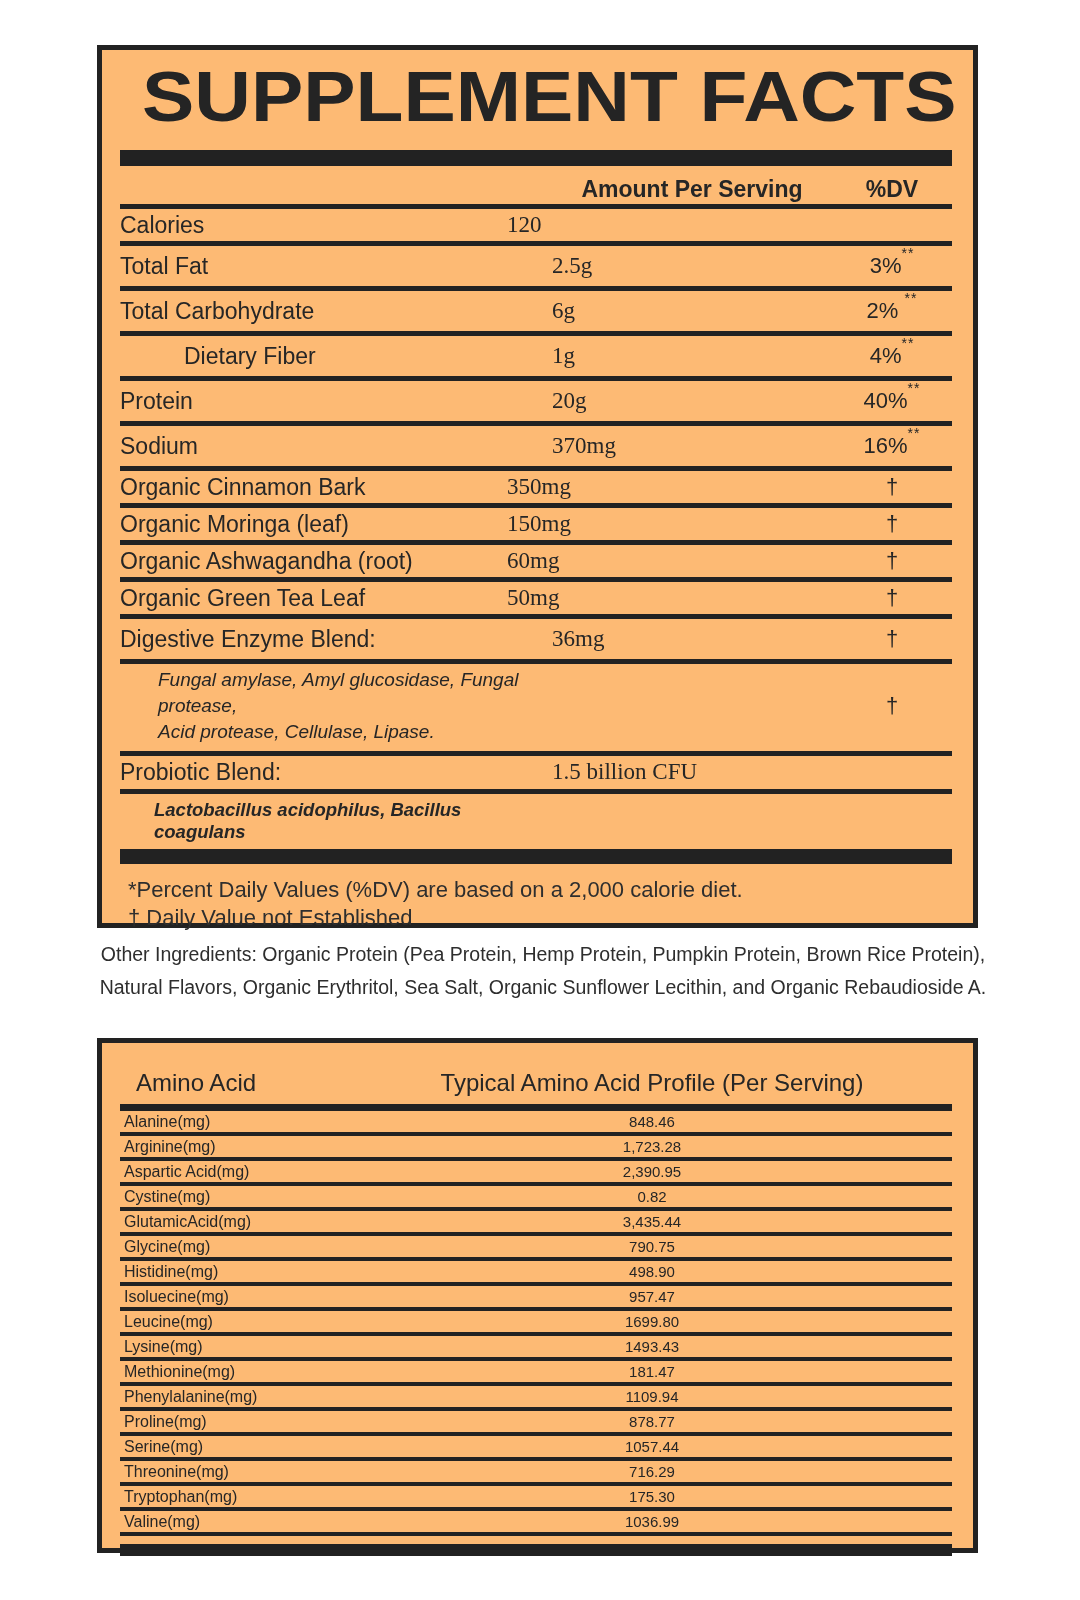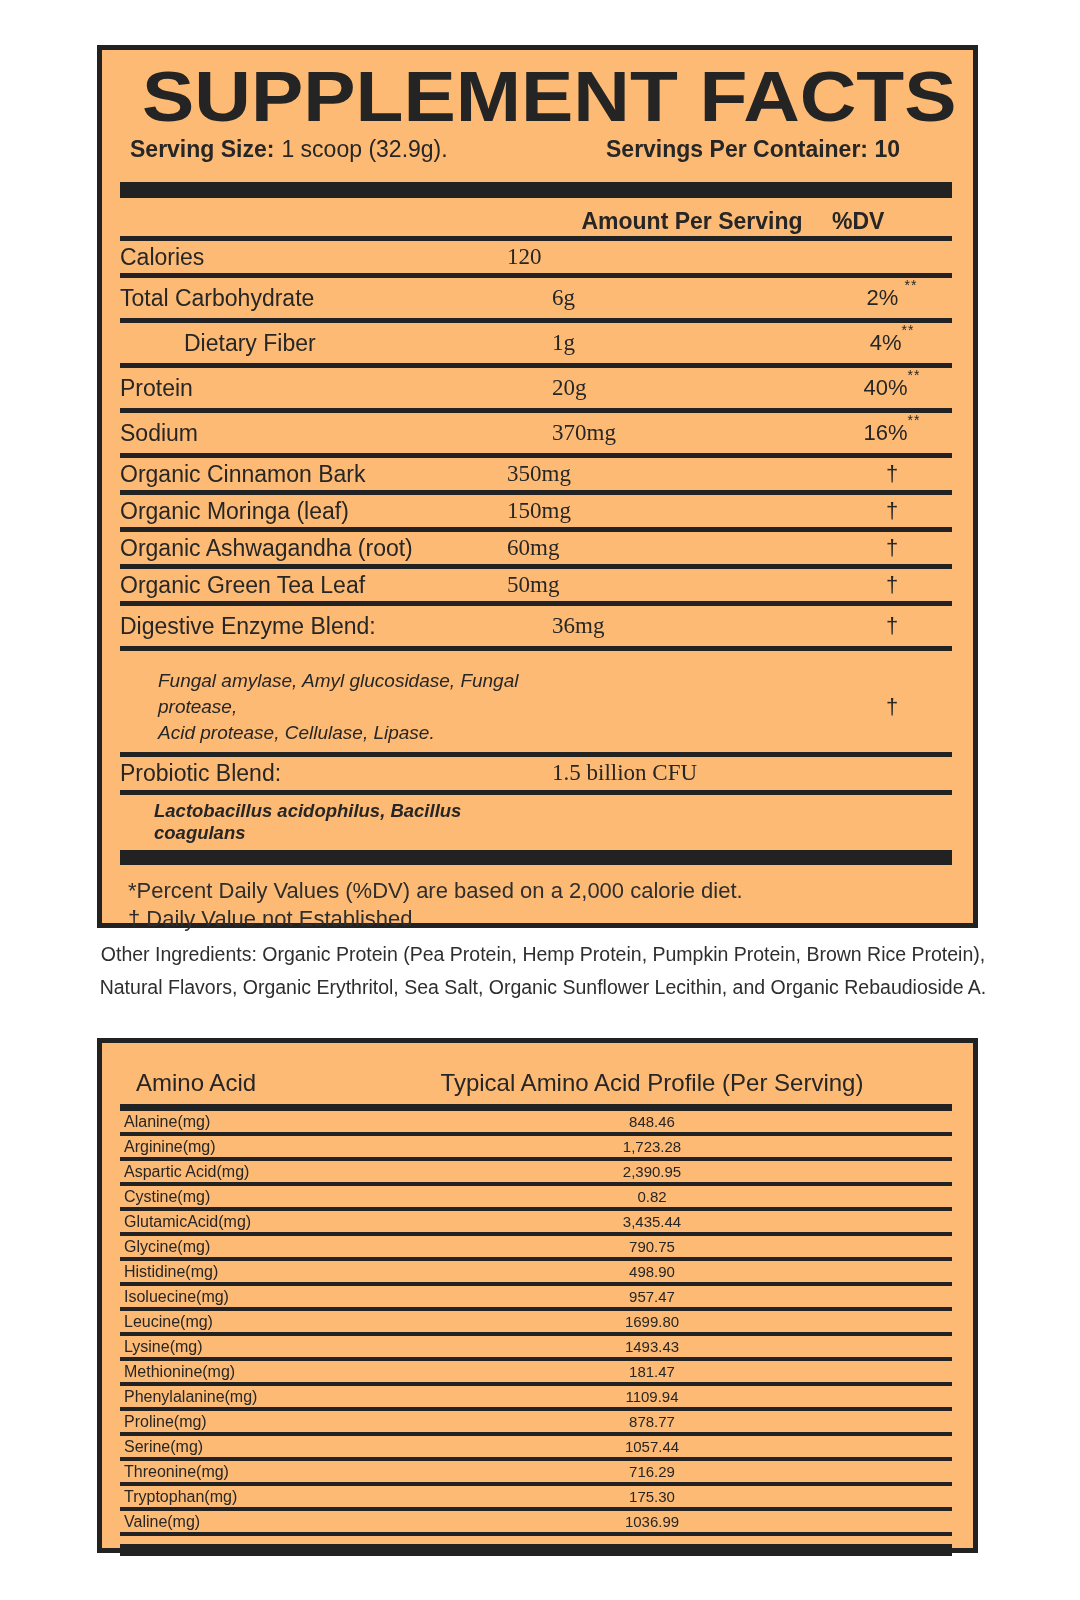--- a/index.html
+++ b/index.html
@@ -15,32 +15,32 @@
 
   .serving-row { display:flex; justify-content:space-between; margin:2px 0 0 10px; font-size:23px; line-height:30px; }
   .serving-size b { font-weight:700; }
   .serving-size span { margin-left:7px; }
   .servings-count { font-weight:600; padding-right:52px; }
 
   .thick-bar { height:16px; background:#222222; margin-top:18px; }
 
   .hdr-row { display:grid; grid-template-columns:1fr 280px 120px; align-items:end; padding-top:8px; height:43px; border-bottom:5px solid #222222; font-size:23px; font-weight:600; line-height:30px; }
   .hdr-amount { text-align:center; }
-  .hdr-dv { text-align:left; }
+  .hdr-dv { text-align:center; }
 
   .f-row { display:grid; grid-template-columns:1fr 280px 120px; align-items:center; border-bottom:5px solid #222222; }
   .f-row .name { font-size:23px; }
   .f-row .amount { text-align:left; font-size:23px;font-family:Liberation Serif, serif; }
   .f-row .dv { text-align:center; font-size:22px; }
   .f-row .dv sup { font-size:14px; position:relative; top:-7px; letter-spacing:1px; }
   .f-row.tall { padding:5px 0; min-height:45px; }
   .f-row.short { padding:2px 0; min-height:37px;gap:45px; }
   .f-row.tall2 { padding:2px 0 3px; min-height:38px; }
   .f-row .name.indent { padding-left:64px; }
-  .f-row.italic { padding:17px 0 6px; border-bottom:5px solid #222222; }
+  .f-row.italic { padding:3px 0 6px; border-bottom:5px solid #222222; }
   .f-row.italic .name { font-style:italic; font-size:19px; line-height:26px; padding-left:38px; }
   .f-row.italic2 { padding:5px 0 6px; border-bottom:none;font-weight:bold; }
   .f-row.italic2 .name { font-style:italic; font-size:18.5px; padding-left:34px; }
 
   .footnotes { padding:12px 0 0 8px; font-size:22px; line-height:28px; color:#2e2e2e; }
 
   .other-ing { position:absolute; top:938px; left:3px; width:1080px; text-align:center; font-size:19.5px; line-height:33px; color:#2e2e2e; }
 
   .amino-hdr { display:grid; grid-template-columns:282px 500px 1fr; align-items:end; padding:9px 0 6px; font-size:24px; font-weight:500; line-height:30px; }
   .amino-hdr .c1 { padding-left:16px; }
@@ -52,40 +52,39 @@
   .amino-bottom { height:12px; background:#222222; margin-top:8px; }
 </style>
 </head>
 <body>
 
 <div class="page">
 
   <section class="panel facts">
     <h1 class="title">SUPPLEMENT FACTS</h1>
 
-    <div class="serving-row">
-      <div class="serving-size">
-        <b>Serving Size:</b><span>1 scoop (32.9g).</span>
-      </div>
-      <div class="servings-count">Servings Per Container: 10</div>
-    </div>
 
     <div class="thick-bar"></div>
 
     <div class="hdr-row">
       <div></div>
       <div class="hdr-amount">Amount Per Serving</div>
       <div class="hdr-dv">%DV</div>
     </div>
 
     <div id="facts-rows">
         <div class="f-row short">
           <div class="cell name">Calories</div>
           <div class="cell amount">120</div>
           <div class="cell dv"></div>
+        </div>
+        <div class="f-row tall">
+          <div class="cell name">Total Fat</div>
+          <div class="cell amount">2.5g</div>
+          <div class="cell dv">3%<sup>**</sup></div>
         </div>
         <div class="f-row tall">
           <div class="cell name">Total Carbohydrate</div>
           <div class="cell amount">6g</div>
           <div class="cell dv">2% <sup>**</sup></div>
         </div>
         <div class="f-row tall">
           <div class="cell name indent">Dietary Fiber</div>
           <div class="cell amount">1g</div>
           <div class="cell dv">4%<sup>**</sup></div>

